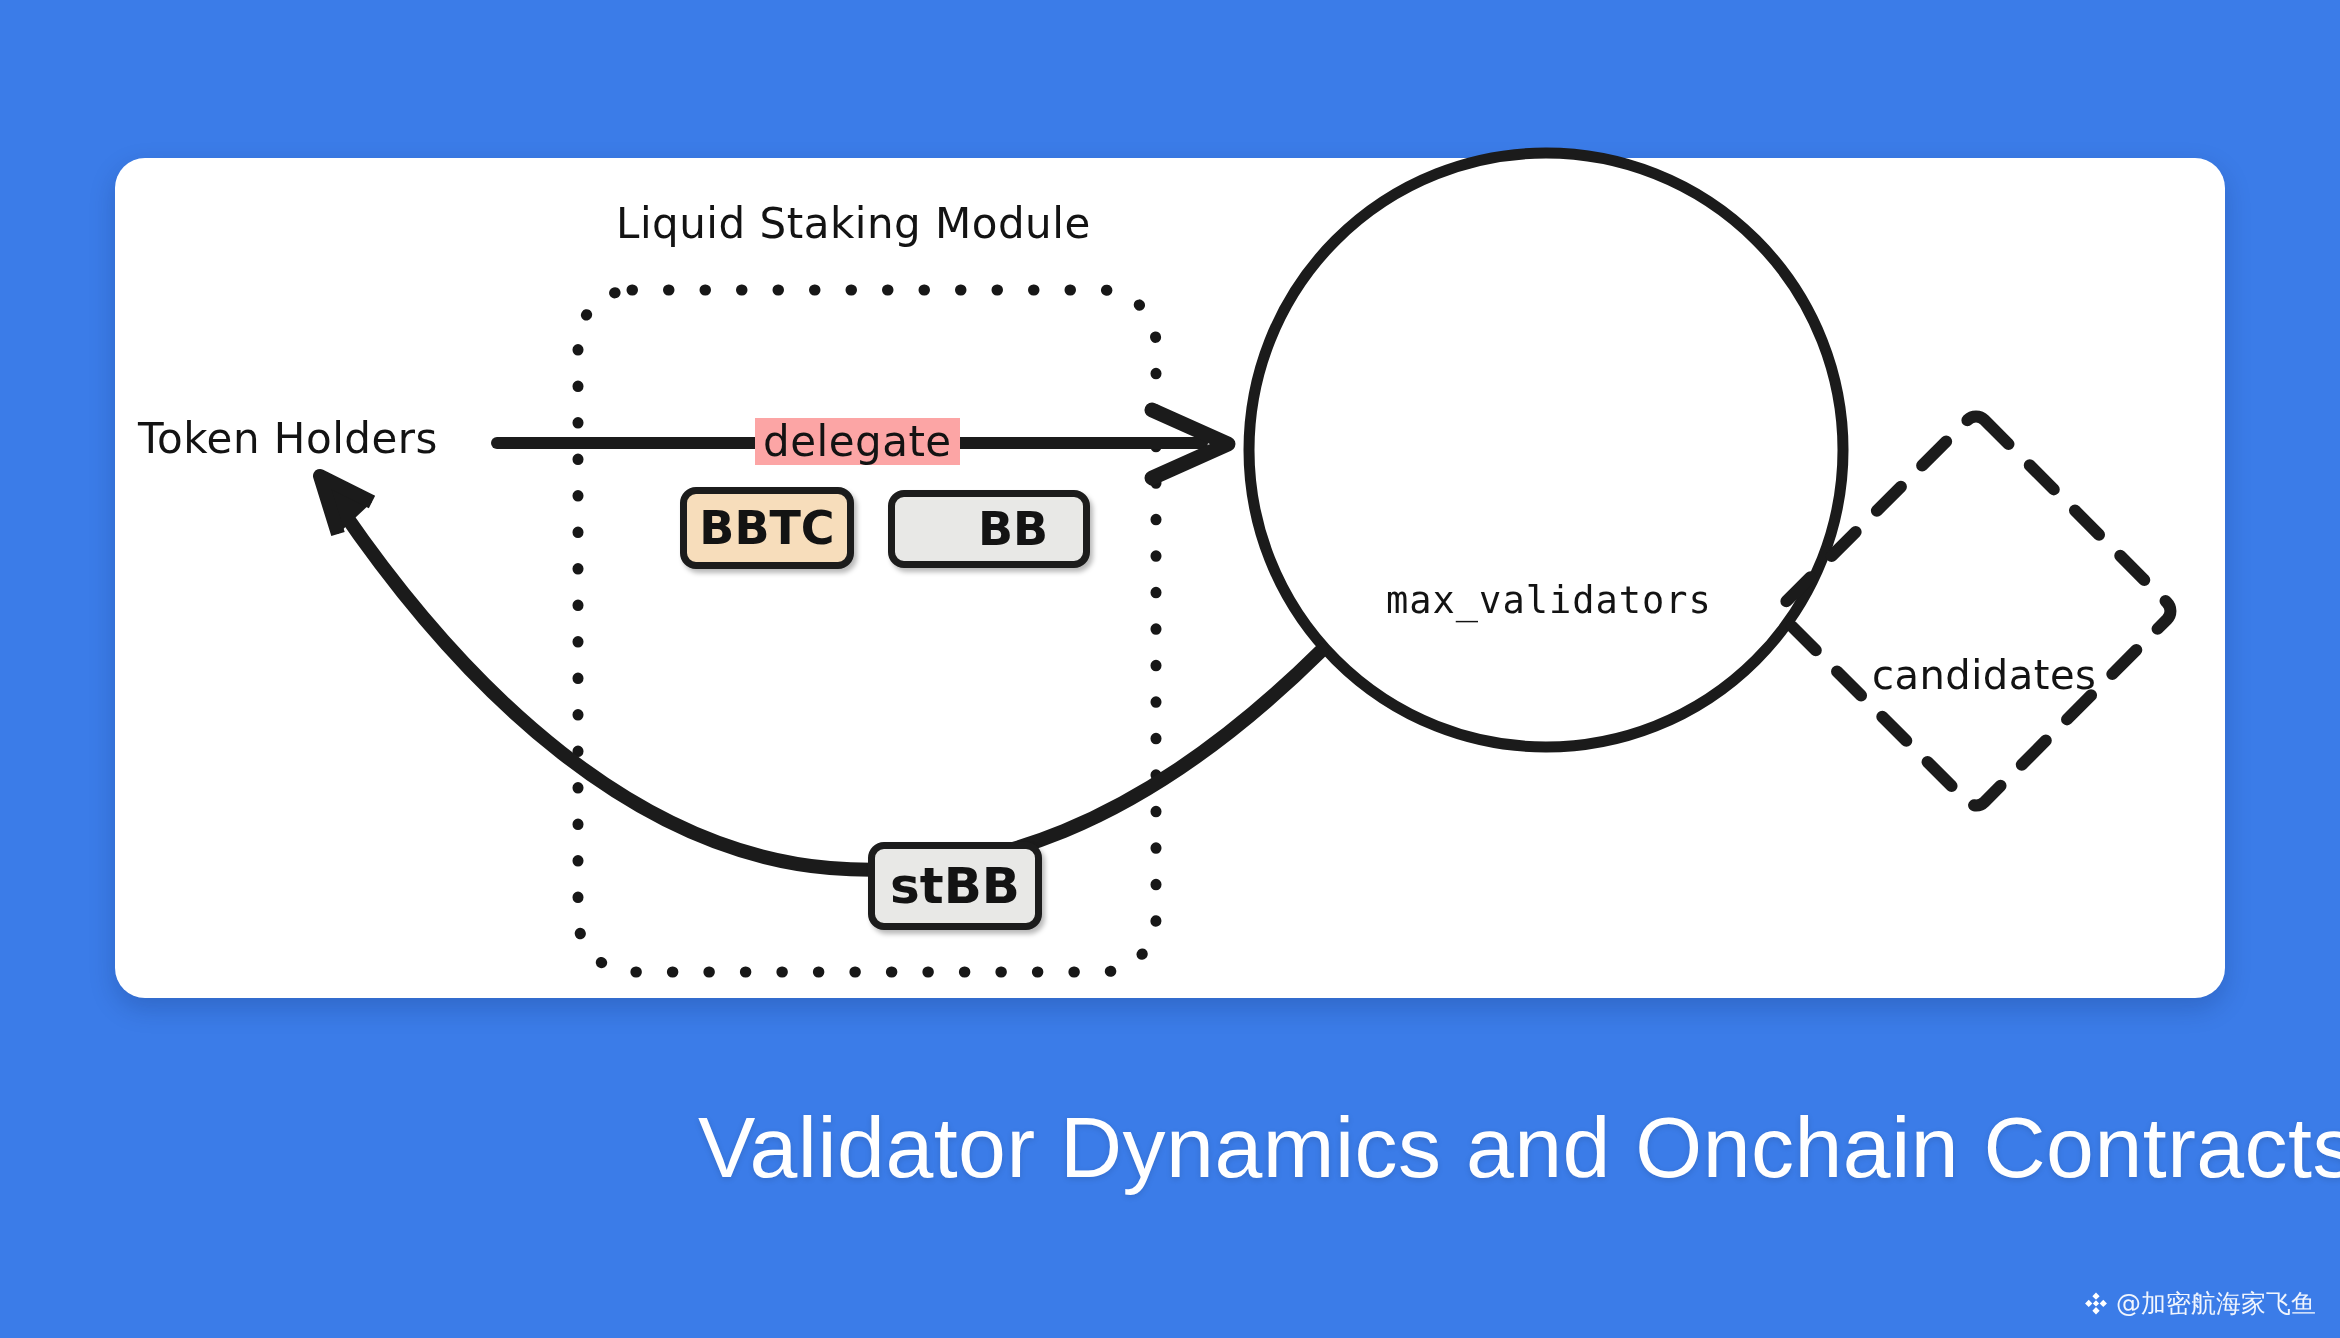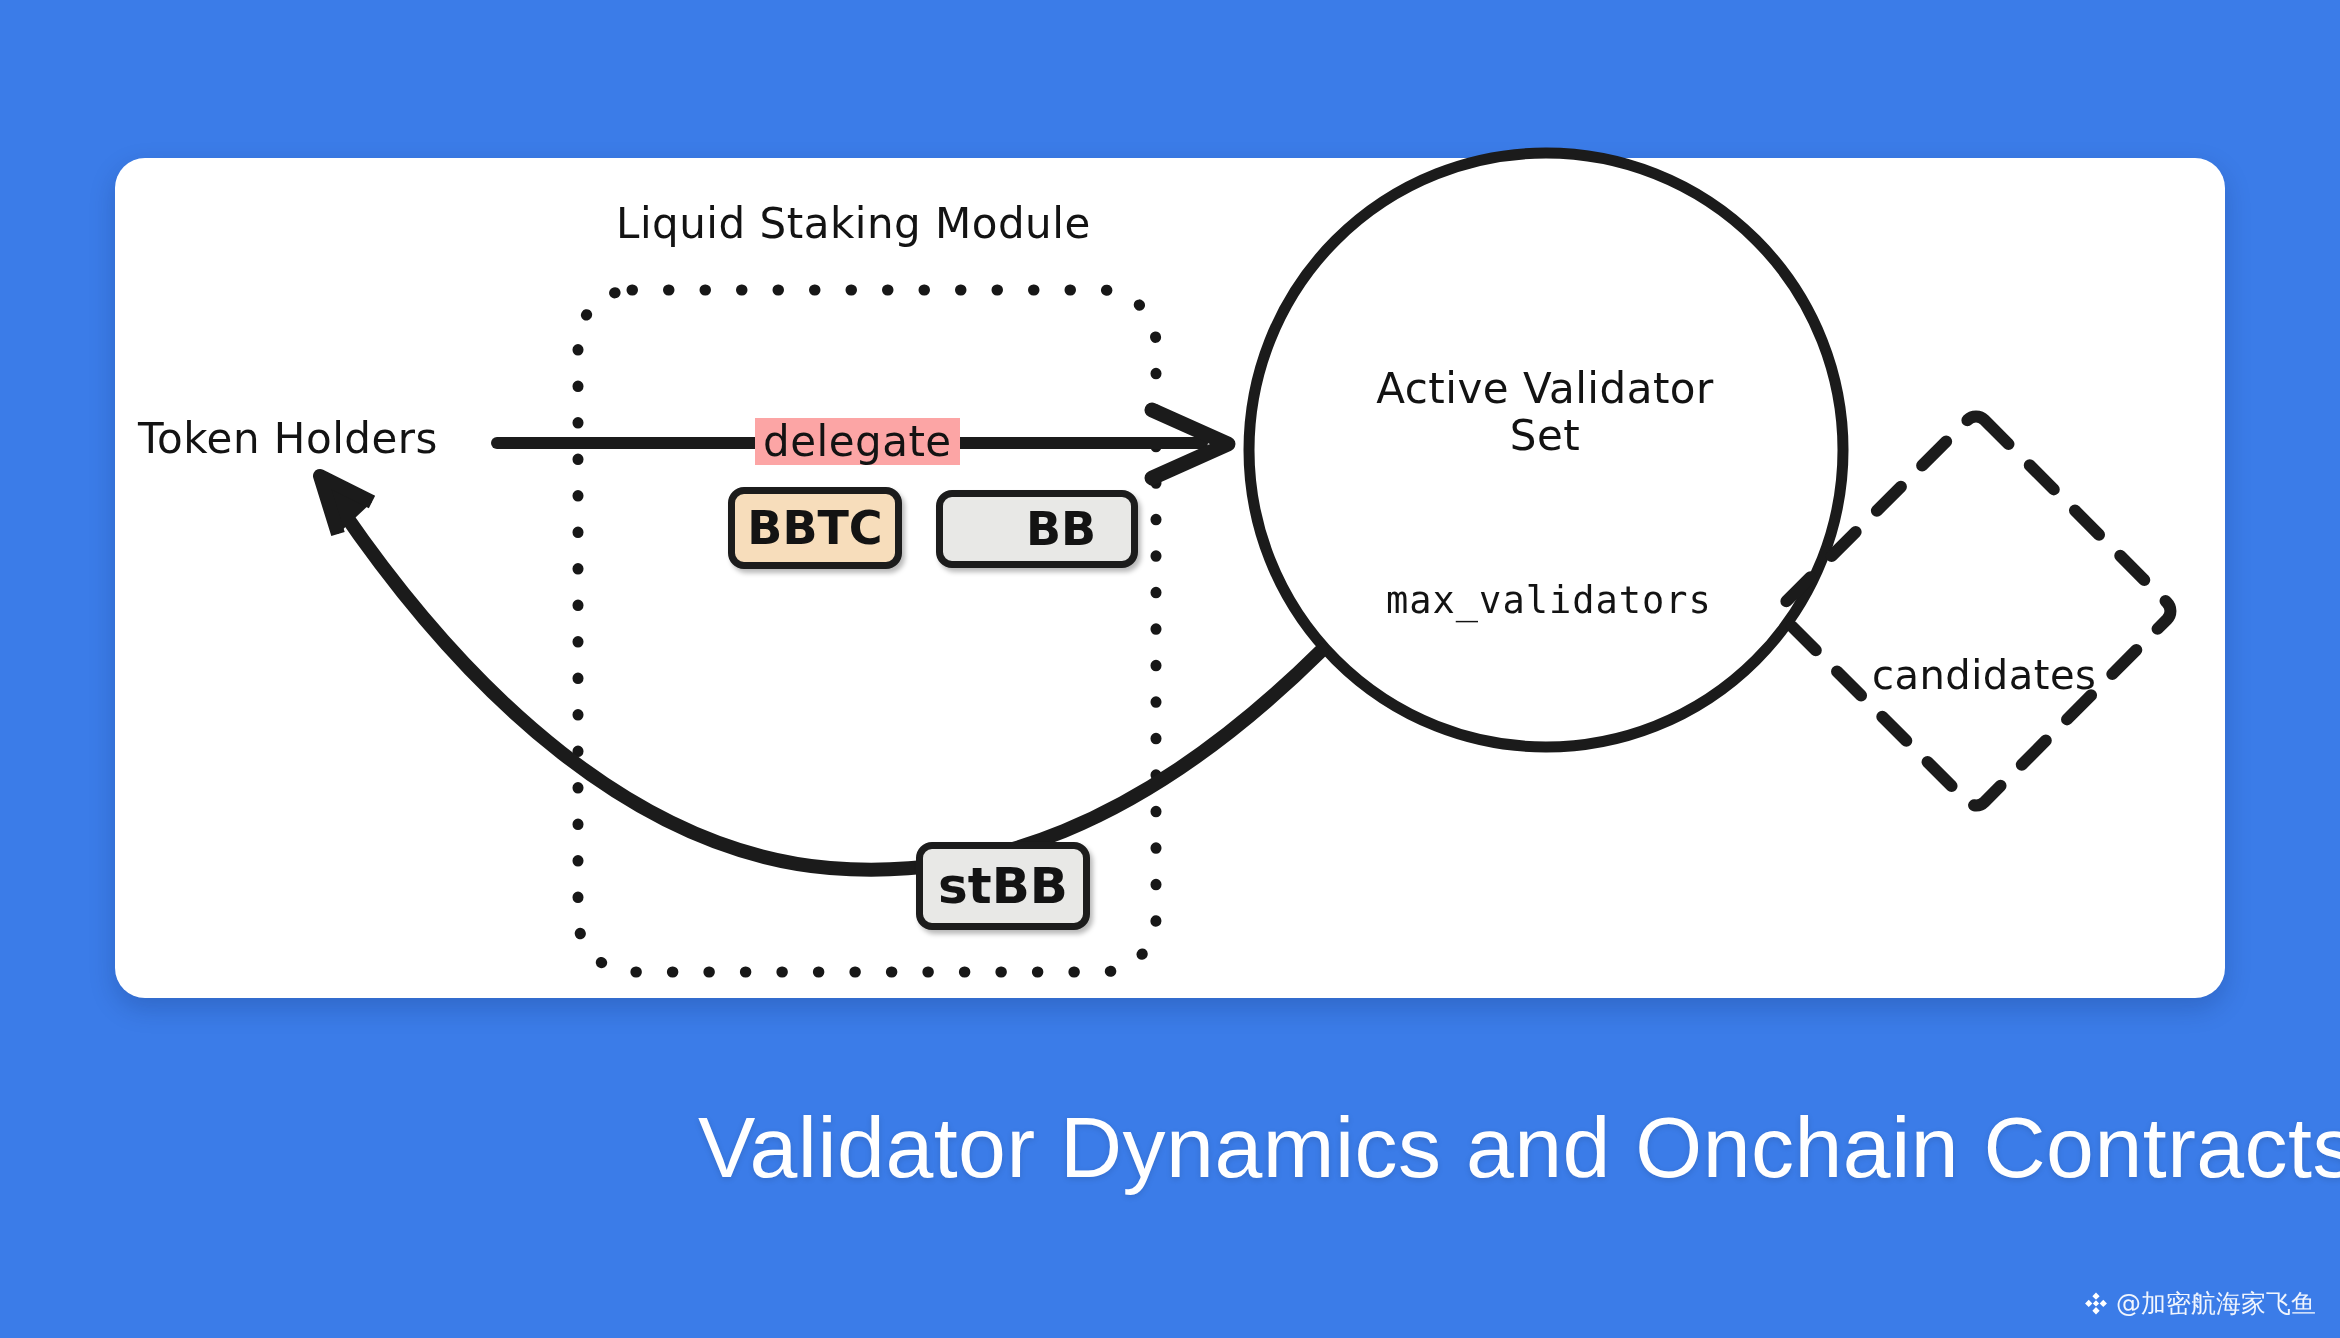--- a/index.html
+++ b/index.html
@@ -92,21 +92,20 @@
     display: flex;
     align-items: center;
     justify-content: center;
     border: 7px solid #1c1c1c;
     border-radius: 16px;
     color: #131313;
     font-family: "DejaVu Sans", sans-serif;
     font-weight: bold;
     white-space: nowrap;
     box-shadow: 3px 4px 5px rgba(0,0,0,0.28);
-    margin-left: 48px;
   }
   .chip.peach { background: #f7ddbb; }
   .chip.grey  { background: #e8e8e6; }
 
   #chip-bbtc   { left: 680px;  top: 487px; width: 160px; height: 68px;  font-size: 46px; }
   #chip-bb     { left: 888px;  top: 490px; width: 140px; height: 64px;  font-size: 46px; padding-left: 48px; }
   #chip-stbbtc { left: 656px;  top: 840px; width: 214px; height: 76px;  font-size: 50px; }
   #chip-stbb   { left: 868px;  top: 842px; width: 160px; height: 74px;  font-size: 50px; }
 
   
@@ -163,21 +162,20 @@
       <path d="M 372 502 L 320 476 L 338 534" fill="#1b1b1b" stroke="#1b1b1b" stroke-width="14" stroke-linejoin="round"></path>
     </g>
   </svg>
 
   <div class="hand" id="lbl-token-holders">Token Holders</div>
 
   <div class="hand" id="lbl-module">Liquid Staking Module</div>
 
   <div class="hand" id="lbl-delegate">delegate</div>
 
-  <div class="hand" id="lbl-avs">Active Validator Set</div>
 
   <div class="hand" id="lbl-maxval">max_validators</div>
 
   <div class="hand" id="lbl-candidates">candidates</div>
 
   <div class="chip peach" id="chip-bbtc">BBTC</div>
 
   <div class="chip grey" id="chip-bb">BB</div>
 
 

